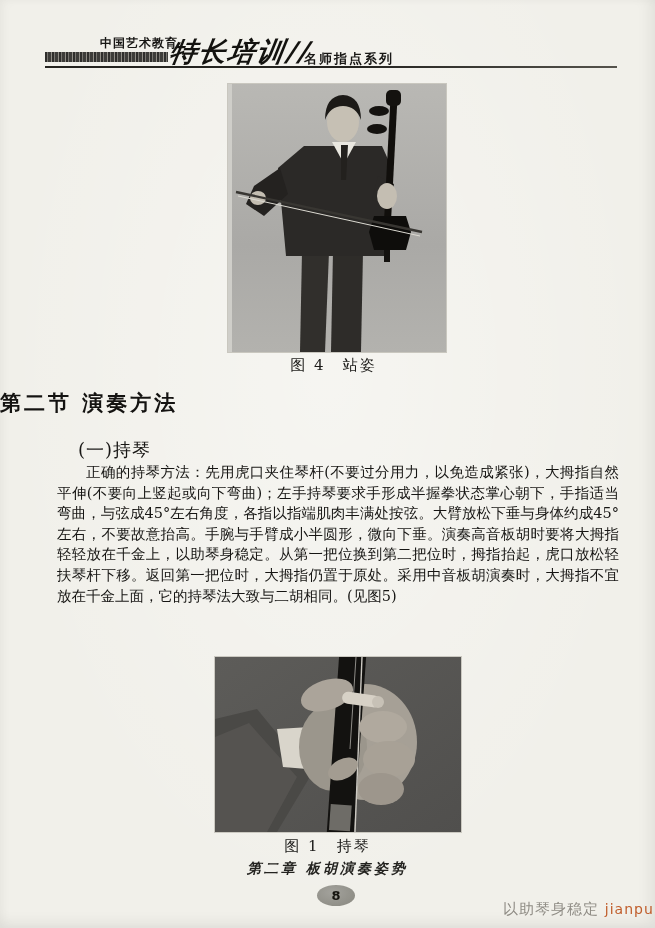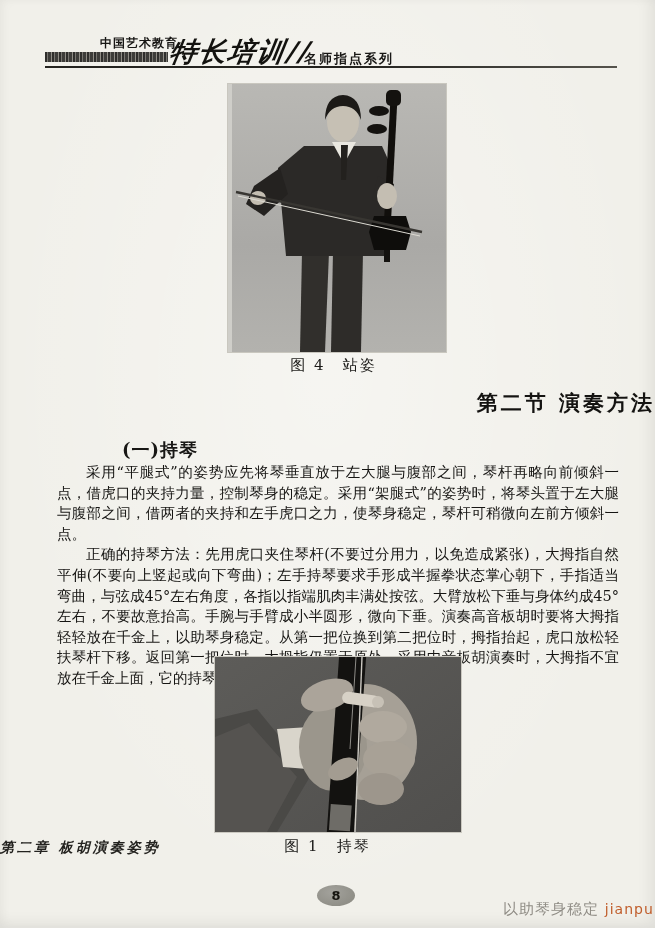--- a/index.html
+++ b/index.html
@@ -43,36 +43,36 @@
   .fig4{left:228px;top:84px;width:218px;height:268px;outline:1px solid #c9c7bf;}
   .fig5{left:215px;top:657px;width:246px;height:175px;outline:1px solid #cbc9c1;}
   .caption{
     left:0;width:655px;text-align:center;font-size:15px;letter-spacing:2px;color:#1b1a18;
   }
   .cap4{top:356px;margin-left:6px;}
   .cap5{top:837px;}
 
   
   .section-title{
-    left:0;top:389px;width:655px;text-align:right;
+    left:0;top:389px;width:655px;text-align:left;
     font-family:"DejaVu Sans","Liberation Sans",sans-serif;
     font-size:21px;font-weight:bold;letter-spacing:3px;color:#141311;
   }
   .subsection-title{
-    left:78px;top:438px;font-size:18px;font-weight:700;letter-spacing:1px;color:#181715;margin-left:44px;
+    left:78px;top:438px;font-size:18px;font-weight:400;letter-spacing:1px;color:#181715;
   }
   .bodytext{
     left:57px;top:462px;width:562px;
     font-size:14.5px;line-height:20.6px;text-align:justify;color:#161513;
   }
   .bodytext p{margin:0;text-indent:2em;}
 
   
   .chapter-footer{
-    left:0;top:839px;width:655px;text-align:left;
+    left:0;top:860px;width:655px;text-align:center;
     font-size:14px;font-weight:bold;font-style:italic;letter-spacing:3px;color:#23221f;
   }
   .page-badge{
     left:317px;top:885px;width:38px;height:21px;border-radius:50%;
     background:radial-gradient(ellipse at 40% 35%, #a3a29c, #88877f);
     display:flex;align-items:center;justify-content:center;
     font-family:"DejaVu Sans","Liberation Sans",sans-serif;
     font-size:13px;font-weight:bold;color:#15140f;
   }
   .watermark{
@@ -136,21 +136,20 @@
     <line x1="8" y1="108" x2="194" y2="148" stroke="#383632" stroke-width="2.4"></line>
     <line x1="10" y1="112" x2="192" y2="152" stroke="#dcdad2" stroke-width="1"></line>
   </svg>
 </div>
 <div class="abs caption cap4">图 4　站姿</div>
 
 <div class="abs section-title">第二节  演奏方法</div>
 <div class="abs subsection-title">(一)持琴</div>
 
 <div class="abs bodytext">
-  <p>采用“平腿式”的姿势应先将琴垂直放于左大腿与腹部之间，琴杆再略向前倾斜一点，借虎口的夹持力量，控制琴身的稳定。采用“架腿式”的姿势时，将琴头置于左大腿与腹部之间，借两者的夹持和左手虎口之力，使琴身稳定，琴杆可稍微向左前方倾斜一点。</p>
   <p>正确的持琴方法：先用虎口夹住琴杆(不要过分用力，以免造成紧张)，大拇指自然平伸(不要向上竖起或向下弯曲)；左手持琴要求手形成半握拳状态掌心朝下，手指适当弯曲，与弦成45°左右角度，各指以指端肌肉丰满处按弦。大臂放松下垂与身体约成45°左右，不要故意抬高。手腕与手臂成小半圆形，微向下垂。演奏高音板胡时要将大拇指轻轻放在千金上，以助琴身稳定。从第一把位换到第二把位时，拇指抬起，虎口放松轻扶琴杆下移。返回第一把位时，大拇指仍置于原处。采用中音板胡演奏时，大拇指不宜放在千金上面，它的持琴法大致与二胡相同。(见图5)</p>
 </div>
 
 <div class="abs fig5">
   <svg width="246" height="175" viewBox="0 0 246 175">
     <defs>
       <linearGradient id="pbg2" x1="0" y1="0" x2="1" y2="1">
         <stop offset="0" stop-color="#5d5c59"></stop>
         <stop offset="1" stop-color="#504f4d"></stop>
       </linearGradient>

